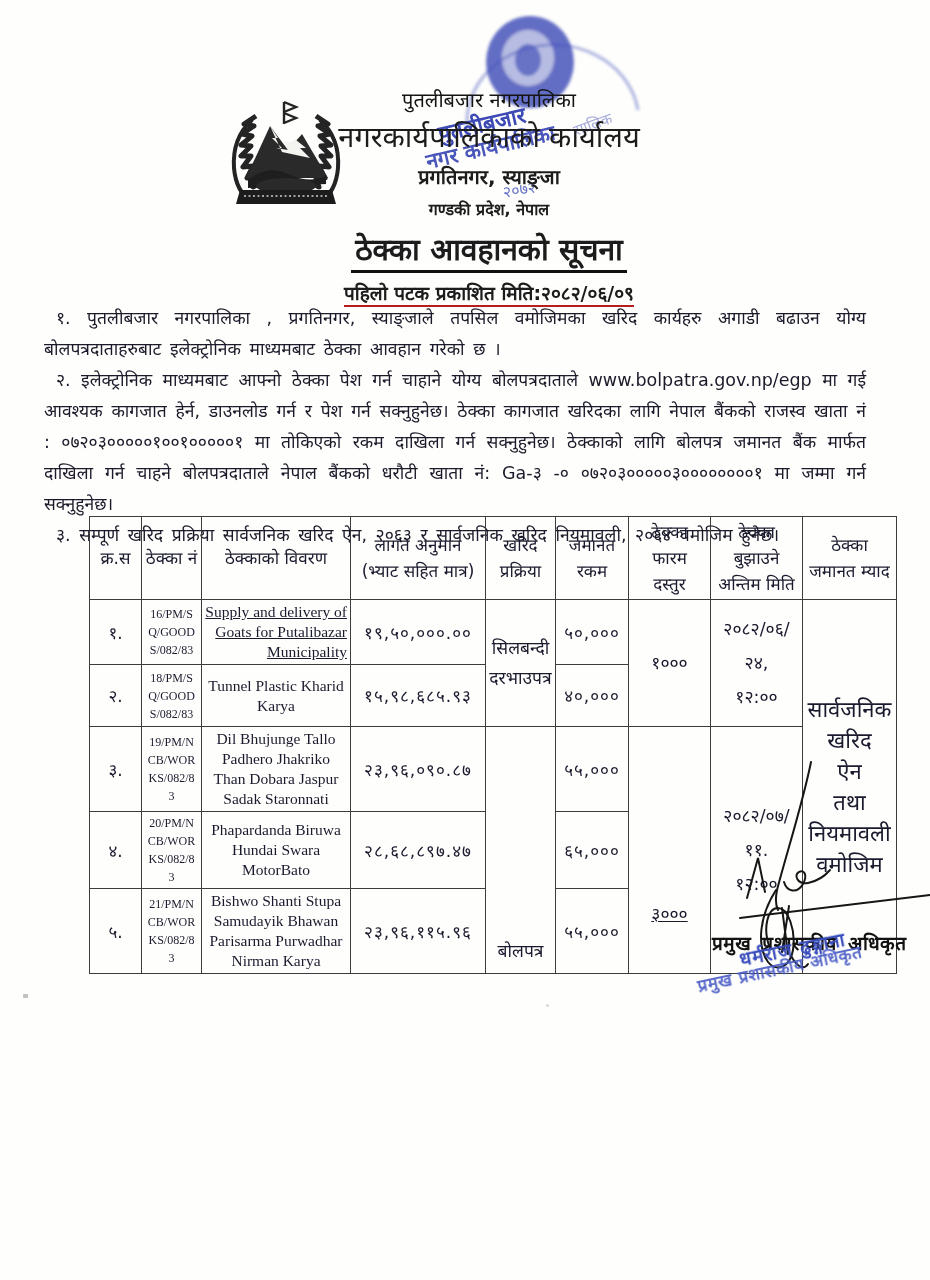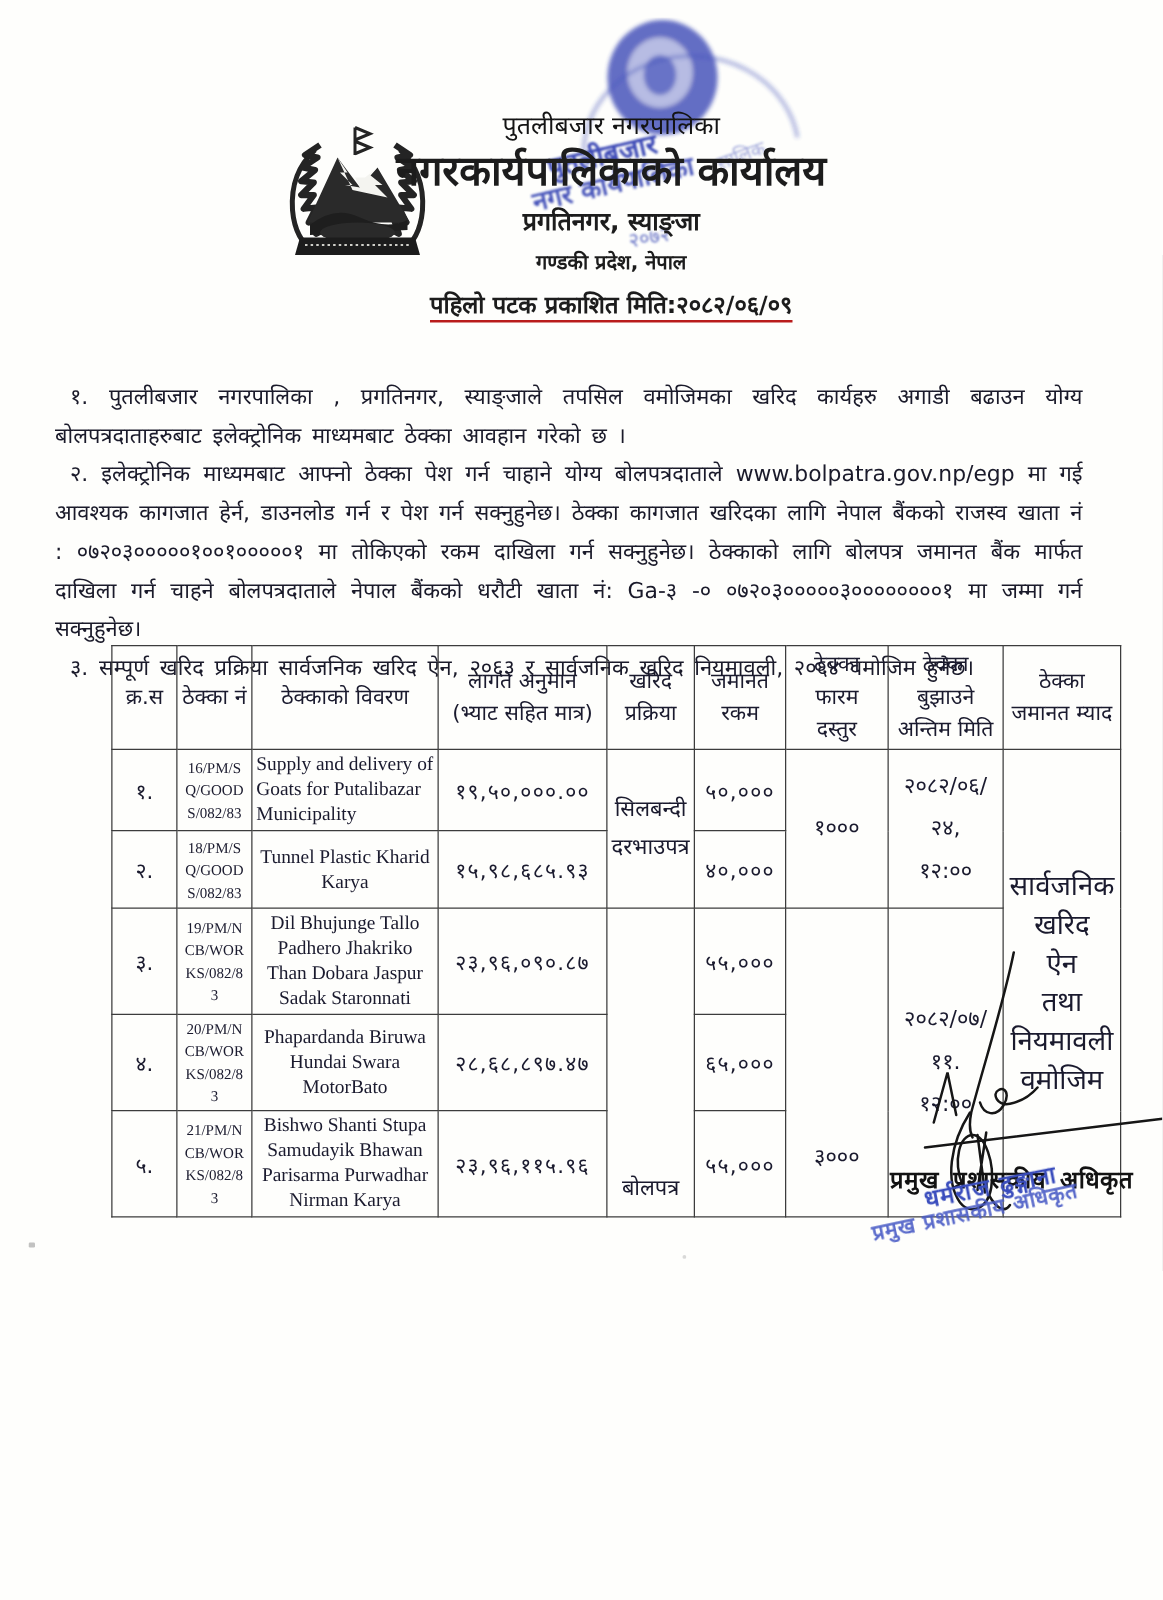--- a/index.html
+++ b/index.html
@@ -4,21 +4,21 @@
 <style>
   html,body{margin:0;padding:0;background:#e8e8e8;}
   .page{
     position:relative;width:930px;height:1280px;margin:0 auto;
     background:#fefefc;overflow:hidden;
     font-family:"DejaVu Sans","Liberation Sans",sans-serif;color:#1c1c1c;
   }
   
   .hdr{position:absolute;top:88px;left:0;width:930px;padding-left:48px;box-sizing:border-box;text-align:center;}
   .hdr .org{font-size:20px;line-height:24px;margin-bottom:7px;color:#141414;}
-  .hdr .office{font-size:33px;line-height:36px;font-weight:bold;margin-bottom:9px;}
+  .hdr .office{font-size:29px;line-height:36px;font-weight:normal;margin-bottom:9px;}
   .hdr .addr1{font-size:20px;line-height:26px;font-weight:bold;margin-bottom:7px;}
   .hdr .addr2{font-size:16px;line-height:26px;font-weight:bold;margin-bottom:9px;}
   .hdr .title{display:inline-block;font-size:30px;line-height:36px;font-weight:bold;
     border-bottom:3px solid #101010;padding:0 4px 2px 4px;margin-bottom:8px;}
   .hdr .pub{font-size:19px;line-height:24px;font-weight:bold;}
   .hdr .pub span{border-bottom:2px solid #b91c1c;padding-bottom:1px;}
   
   .logo{position:absolute;left:222px;top:92px;width:128px;height:128px;}
   
   .stamp-top{position:absolute;left:408px;top:14px;width:245px;height:200px;pointer-events:none;}
@@ -32,21 +32,21 @@
     width:807px;background:transparent;}
   table.main th,table.main td{border:1.4px solid #3c3c3c;padding:2px 3px;vertical-align:middle;
     text-align:center;color:#1a1a2e;overflow:hidden;}
   table.main th{font-size:17px;font-weight:normal;line-height:26px;height:72px;}
   .pre{white-space:pre-line;}
   td.sn{font-size:17px;vertical-align:top;padding-top:8px;}
   td.tno{font-size:12px;font-family:"Liberation Serif","DejaVu Serif",serif;vertical-align:top;
     padding-top:6px;line-height:18px;}
   td.desc{font-size:15.5px;font-family:"Liberation Serif","DejaVu Serif",serif;
     text-align:justify;line-height:20px;padding:4px 6px;}
-  td.desc.center{text-align:left;}
+  td.desc.center{text-align:right;text-decoration:underline;}
   td.num{font-size:17px;letter-spacing:1px;}
   td.proc,td.fee{font-size:17.5px;line-height:30px;}
   td.dline{font-size:17.5px;line-height:34px;}
   td.valid{font-size:22px;line-height:31px;}
   tr.r1{height:58px;} tr.r2{height:62px;} tr.r3{height:74px;} tr.r4{height:73px;} tr.r5{height:72px;}
   
   .sig-svg{position:absolute;left:690px;top:740px;width:240px;height:235px;pointer-events:none;}
   .sig-title{position:absolute;left:712px;top:930px;width:220px;font-size:19px;font-weight:bold;
     color:#121212;letter-spacing:.5px;word-spacing:4px;}
   .stamp-name{position:absolute;left:742px;top:946px;font-size:19px;font-weight:bold;
@@ -110,20 +110,21 @@
       <text transform="translate(96 184) rotate(-10)" font-size="16" opacity="0.7">२०७२</text>
       <text transform="translate(168 122) rotate(-20)" font-size="15" opacity="0.45">सालिक</text>
     </g>
   </svg>
 
   <div class="hdr">
     <div class="org">पुतलीबजार नगरपालिका</div>
     <div class="office">नगरकार्यपालिकाको कार्यालय</div>
     <div class="addr1">प्रगतिनगर, स्याङ्जा</div>
     <div class="addr2">गण्डकी प्रदेश, नेपाल</div>
+    <div><span class="title">ठेक्का आवहानको सूचना</span></div>
     <div class="pub"><span>पहिलो पटक प्रकाशित मिति:२०८२/०६/०९</span></div>
   </div>
 
   <div class="paras">
     <p>१. पुतलीबजार नगरपालिका , प्रगतिनगर, स्याङ्जाले तपसिल वमोजिमका खरिद कार्यहरु अगाडी बढाउन योग्य बोलपत्रदाताहरुबाट इलेक्ट्रोनिक माध्यमबाट ठेक्का आवहान गरेको छ  ।</p>
     <p>२. इलेक्ट्रोनिक माध्यमबाट आफ्नो ठेक्का पेश गर्न चाहाने योग्य बोलपत्रदाताले www.bolpatra.gov.np/egp मा गई आवश्यक कागजात हेर्न, डाउनलोड गर्न र पेश गर्न सक्नुहुनेछ। ठेक्का कागजात खरिदका लागि नेपाल बैंकको राजस्व खाता नं : ०७२०३०००००१००१०००००१ मा तोकिएको रकम दाखिला गर्न सक्नुहुनेछ। ठेक्काको लागि बोलपत्र जमानत बैंक मार्फत  दाखिला गर्न चाहने बोलपत्रदाताले नेपाल बैंकको धरौटी खाता नं: Ga-३ -० ०७२०३०००००३००००००००१ मा जम्मा गर्न सक्नुहुनेछ।</p>
     <p class="last">३. सम्पूर्ण खरिद प्रक्रिया सार्वजनिक खरिद ऐन, २०६३ र सार्वजनिक खरिद नियमावली, २०६४ वमोजिम हुनेछ।</p>
   </div>
 
   <table class="main">
@@ -191,21 +192,21 @@
     <tr class="r3">
       <td class="sn">३.</td>
       <td class="tno pre">19/PM/N
 CB/WOR
 KS/082/8
 3</td>
       <td class="desc">Dil Bhujunge Tallo Padhero Jhakriko Than Dobara Jaspur Sadak Staronnati</td>
       <td class="num">२३,९६,०९०.८७</td>
       <td class="proc" rowspan="3" style="vertical-align:bottom;padding-bottom:7px;">बोलपत्र</td>
       <td class="num">५५,०००</td>
-      <td class="fee" rowspan="3" style="vertical-align:bottom;padding-bottom:32px;">३०००</td>
+      <td class="fee" rowspan="3" style="vertical-align:bottom;padding-bottom:44px;text-decoration:underline;">३०००</td>
       <td class="dline pre" rowspan="3">२०८२/०७/
 ११.
 १२:००</td>
     </tr>
     <tr class="r4">
       <td class="sn">४.</td>
       <td class="tno pre">20/PM/N
 CB/WOR
 KS/082/8
 3</td>

